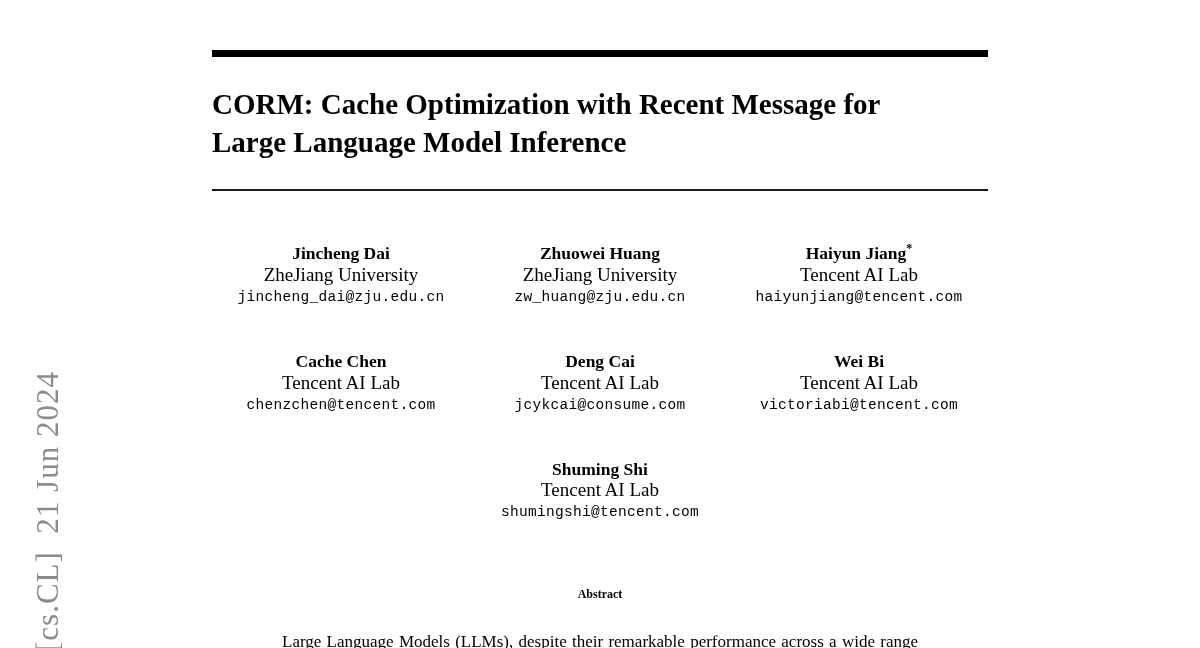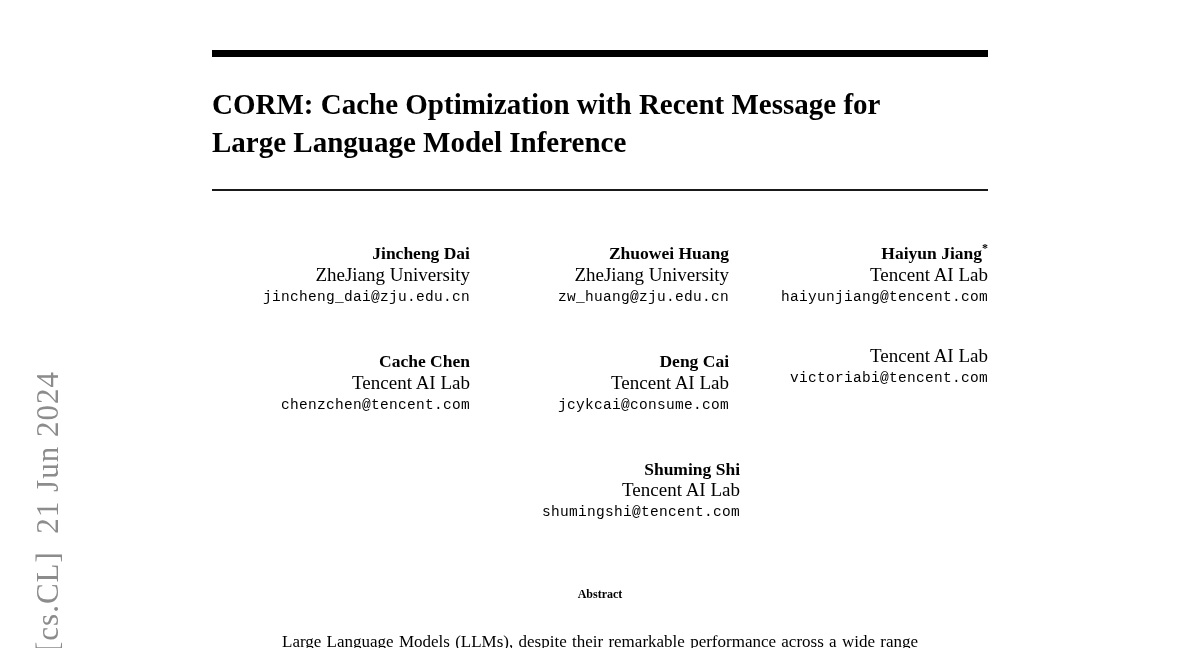--- a/index.html
+++ b/index.html
@@ -59,21 +59,21 @@
     display: flex;
     justify-content: space-between;
     margin-bottom: 36px;
   }
   .author-row.single {
     justify-content: center;
     margin-bottom: 12px;
   }
   .author-block {
     width: 258px;
-    text-align: right;
+    text-align: center;
   }
   .author-row.single .author-block {
     width: 280px;
   }
   .author-name {
     font-weight: bold;
     font-size: 17.5px;
     line-height: 22px;
   }
   .author-name sup {
@@ -146,20 +146,21 @@
           <div class="author-name"><span>Cache Chen</span><sup></sup></div>
           <div class="author-affiliation">Tencent AI Lab</div>
           <div class="author-email">chenzchen@tencent.com</div>
         </div>
         <div class="author-block">
           <div class="author-name"><span>Deng Cai</span><sup></sup></div>
           <div class="author-affiliation">Tencent AI Lab</div>
           <div class="author-email">jcykcai@consume.com</div>
         </div>
         <div class="author-block">
+          <div class="author-name"><span>Wei Bi</span><sup></sup></div>
           <div class="author-affiliation">Tencent AI Lab</div>
           <div class="author-email">victoriabi@tencent.com</div>
         </div>
       </div>
 
       <div class="author-row single">
         <div class="author-block">
           <div class="author-name"><span>Shuming Shi</span><sup></sup></div>
           <div class="author-affiliation">Tencent AI Lab</div>
           <div class="author-email">shumingshi@tencent.com</div>

